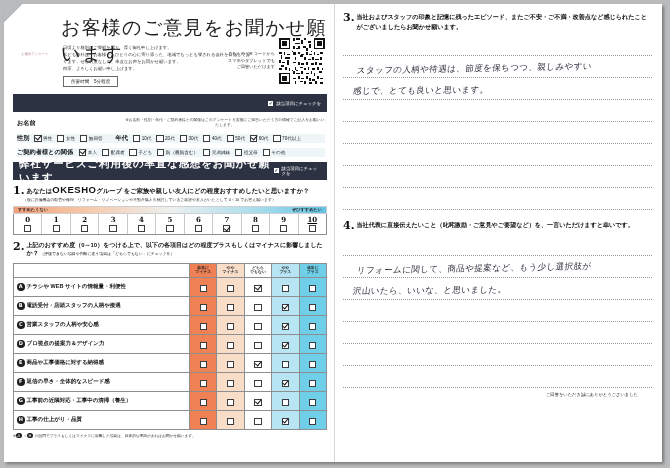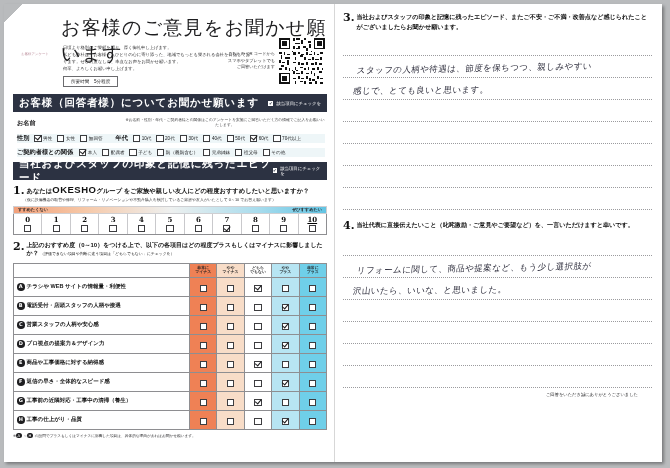--- a/index.html
+++ b/index.html
@@ -194,21 +194,20 @@
             <rect x="8" y="8" width="1" height="1"></rect>
                 <rect x="20" y="8" width="1" height="1"></rect>
             <rect x="8" y="20" width="1" height="1"></rect>
                 <rect x="11" y="20" width="1" height="1"></rect>
           </g>
         </svg>
       </div>
     </div>
 
     <div class="band">
-      <div class="bt">お客様（回答者様）についてお聞かせ願います</div>
       <div class="bn">
         <span class="chk-w">✔</span>
         <span>該当項目にチェックを</span>
       </div>
     </div>
 
     <div class="cust">
       <div class="row">
         <div class="lbl">お名前</div>
         <div class="note">※お名前・性別・年代・ご契約者様との関係はこのアンケートを実施にご回答いただく方の情報でご記入をお願いいたします。</div>
@@ -292,21 +291,21 @@
               </div>
               <div class="opt">
                 <span class="box"></span>
                 <span>その他</span>
               </div>
             </div>
       </div>
     </div>
 
     <div class="band">
-      <div class="bt">当社およびスタッフの印象と記憶に残ったエピソード</div>
+      <div class="bt">弊社サービスご利用後の率直な感想をお聞かせ願います</div>
       <div class="bn">
         <span class="chk-w">✔</span>
         <span>該当項目にチェックを</span>
       </div>
     </div>
 
     <div class="q">
       <div class="qn">1.</div>
       <div class="qt">
         <span>あなたは</span><span class="big">OKESHO</span><span>グループ をご家族や親しい友人にどの程度おすすめしたいと思いますか？</span>

